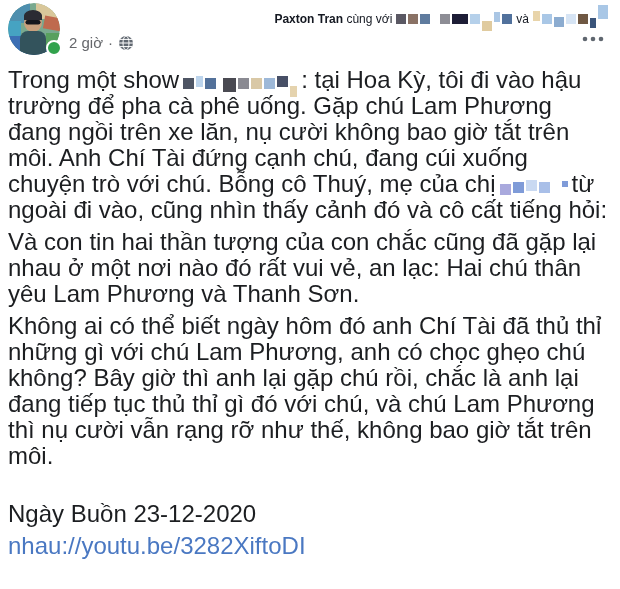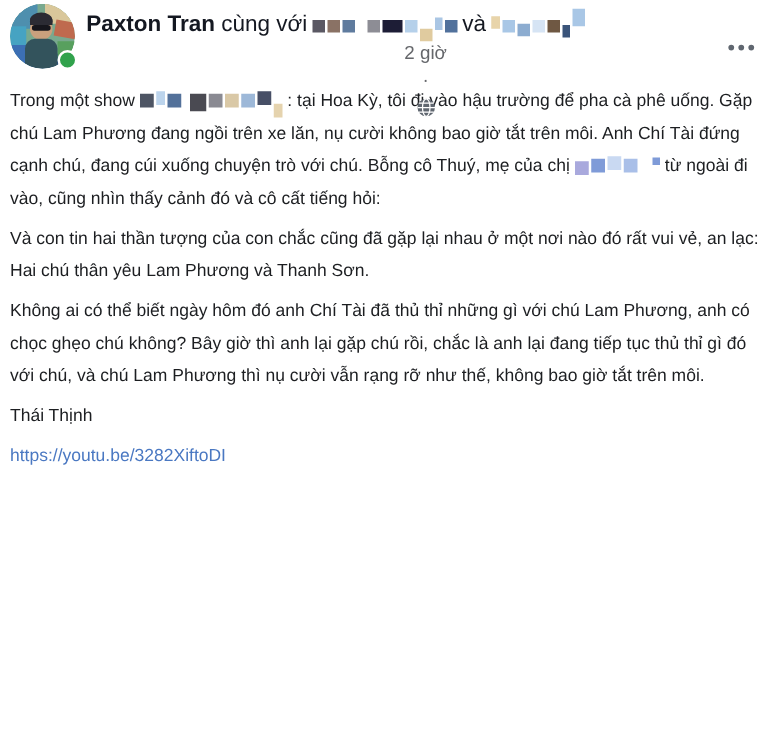--- a/index.html
+++ b/index.html
@@ -12,33 +12,33 @@
 
   
   .header { display: flex; align-items: flex-start; padding-top: 3px; height: 59px; position: relative; }
   .avatar-wrap { position: relative; width: 52px; height: 52px; flex: 0 0 auto; cursor: pointer; }
   .avatar-wrap svg { display: block; border-radius: 50%; }
   .online-dot {
     position: absolute; right: -2px; bottom: -1px; width: 16px; height: 16px;
     background: #31a24c; border: 2px solid #fff; border-radius: 50%; box-sizing: border-box;
   }
   .header-text { margin-left: 9px; padding-top: 5px; flex: 1; min-width: 0; }
-  .title-line { font-size: 18px; line-height: 23px; color: #141821; white-space: nowrap; }
+  .title-line { font-size: 12px; line-height: 23px; color: #141821; white-space: nowrap; text-align: right; }
   .author { font-weight: bold; cursor: pointer; }
-  .meta-line { font-size: 15px; color: #65676b; display: flex; align-items: center; gap: 5px; margin-top: 3px; flex-direction: column; }
+  .meta-line { font-size: 15px; color: #65676b; display: flex; align-items: center; gap: 5px; margin-top: 3px; }
   .meta-line .time { cursor: pointer; }
   .more-btn { position: absolute; right: 2px; top: 22px; padding: 6px; cursor: pointer; border-radius: 50%; }
 
   
   .mosaic { display: inline-flex; align-items: center; gap: 2px; margin: 0 4px; vertical-align: -1px; }
   .mosaic i { display: inline-block; width: 10px; height: 10px; flex: 0 0 auto; }
   .mosaic.lg i { width: 11px; height: 11px; }
 
   
-  .body-text { font-size: 14px; line-height: 26px; margin-top: 5px; color: #1c1e21; }
+  .body-text { font-size: 24px; line-height: 26px; margin-top: 5px; color: #1c1e21; }
   .body-text p { margin: 0 0 6px 0; }
   .body-text p:last-child { margin-bottom: 0; }
   a.post-link { color: #4a78c2; text-decoration: none; cursor: pointer; }
 </style>
 </head>
 <body>
 
 <div class="post">
 
   <div class="header">
@@ -133,20 +133,21 @@
           <i style="background: rgb(127, 155, 216);"></i>
           <i style="background: rgb(201, 217, 242); transform: translateY(-2px);"></i>
           <i style="background: rgb(169, 191, 232);"></i>
           <i style="background: transparent; width: 8px;"></i>
           <i style="background: rgb(127, 155, 216); width: 6px; height: 6px; transform: translateY(-4px);"></i>
         </span><span>từ ngoài đi vào, cũng nhìn thấy cảnh đó và cô cất tiếng hỏi:</span>
     </p>
     <p>Và con tin hai thần tượng của con chắc cũng đã gặp lại nhau ở một nơi nào đó rất vui vẻ, an lạc: Hai chú thân yêu Lam Phương và Thanh Sơn.</p>
     <p>Không ai có thể biết ngày hôm đó anh Chí Tài đã thủ thỉ những gì với chú Lam Phương, anh có chọc ghẹo chú không? Bây giờ thì anh lại gặp chú rồi, chắc là anh lại đang tiếp tục thủ thỉ gì đó với chú, và chú Lam Phương thì nụ cười vẫn rạng rỡ như thế, không bao giờ tắt trên môi.</p>
     <p>
-      <span>Thái Thịnh</span><br>
+      <br>
+      <span>Ngày Buồn 23-12-2020</span>
     </p>
     <p>
-      <a class="post-link" href="#" title="https://youtu.be/3282XiftoDI">https://youtu.be/3282XiftoDI</a>
+      <a class="post-link" href="#" title="https://youtu.be/3282XiftoDI">nhau://youtu.be/3282XiftoDI</a>
     </p>
   </div>
 
 </div>
 
 </body></html>

